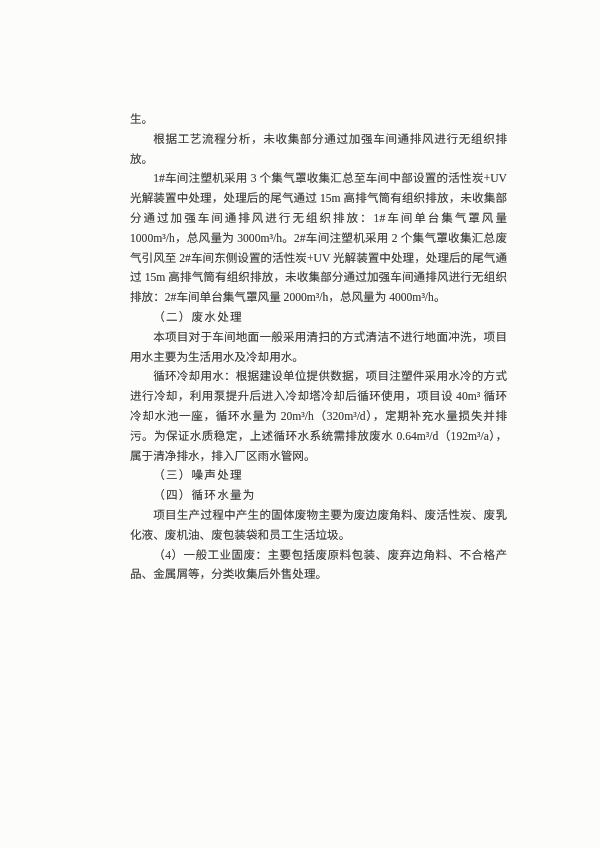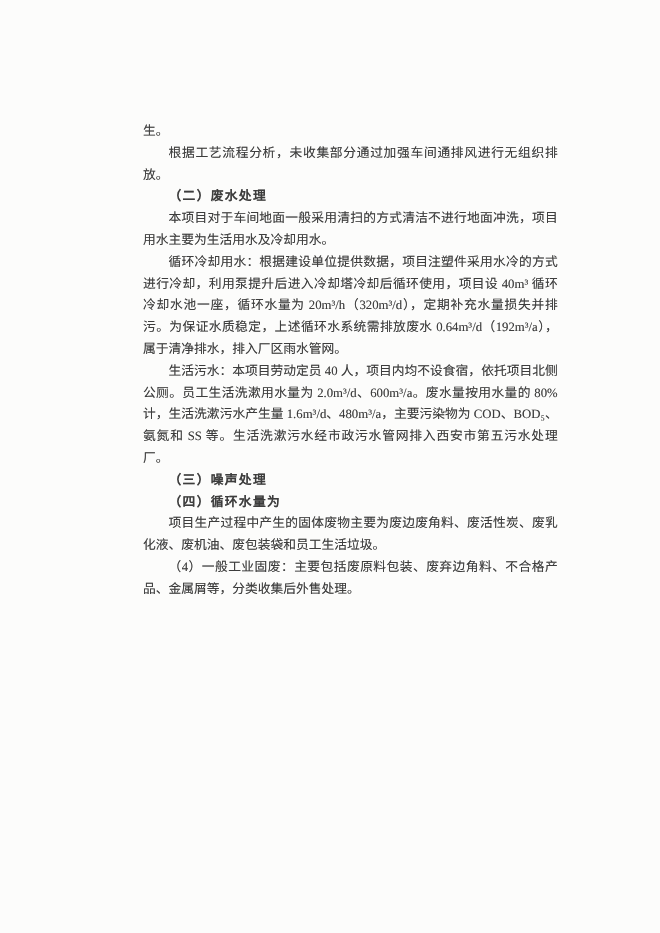--- a/index.html
+++ b/index.html
@@ -29,33 +29,33 @@
   }
   .text-block p {
     margin: 0;
     padding: 0;
     text-indent: 2em;
   }
   .text-block p.no-indent {
     text-indent: 0;
   }
   .text-block p.heading {
-    font-weight: bold;
+    font-weight: normal;
     letter-spacing: 1.2px;
   }
 </style>
 </head>
 <body>
 
 <div class="page" style="background: rgb(252, 252, 251);">
   <div class="text-block" style="color: rgb(61, 61, 61);">
     <p class="no-indent">生。</p>
     <p>根据工艺流程分析，未收集部分通过加强车间通排风进行无组织排放。</p>
+    <p>1#车间注塑机采用 3 个集气罩收集汇总至车间中部设置的活性炭+UV 光解装置中处理，处理后的尾气通过 15m 高排气筒有组织排放，未收集部分通过加强车间通排风进行无组织排放：1#车间单台集气罩风量 1000m³/h，总风量为 3000m³/h。2#车间注塑机采用 2 个集气罩收集汇总废气引风至 2#车间东侧设置的活性炭+UV 光解装置中处理，处理后的尾气通过 15m 高排气筒有组织排放，未收集部分通过加强车间通排风进行无组织排放：2#车间单台集气罩风量 2000m³/h，总风量为 4000m³/h。</p>
     <p class="heading">（二）废水处理</p>
     <p>本项目对于车间地面一般采用清扫的方式清洁不进行地面冲洗，项目用水主要为生活用水及冷却用水。</p>
     <p>循环冷却用水：根据建设单位提供数据，项目注塑件采用水冷的方式进行冷却，利用泵提升后进入冷却塔冷却后循环使用，项目设 40m³ 循环冷却水池一座，循环水量为 20m³/h（320m³/d），定期补充水量损失并排污。为保证水质稳定，上述循环水系统需排放废水 0.64m³/d（192m³/a），属于清净排水，排入厂区雨水管网。</p>
-    <p>生活污水：本项目劳动定员 40 人，项目内均不设食宿，依托项目北侧公厕。员工生活洗漱用水量为 2.0m³/d、600m³/a。废水量按用水量的 80%计，生活洗漱污水产生量 1.6m³/d、480m³/a，主要污染物为 COD、BOD₅、氨氮和 SS 等。生活洗漱污水经市政污水管网排入西安市第五污水处理厂。</p>
     <p class="heading">（三）噪声处理</p>
     <p class="heading">（四）循环水量为</p>
     <p>项目生产过程中产生的固体废物主要为废边废角料、废活性炭、废乳化液、废机油、废包装袋和员工生活垃圾。</p>
     <p>（4）一般工业固废：主要包括废原料包装、废弃边角料、不合格产品、金属屑等，分类收集后外售处理。</p>
   </div>
 </div>
 
 </body></html>

